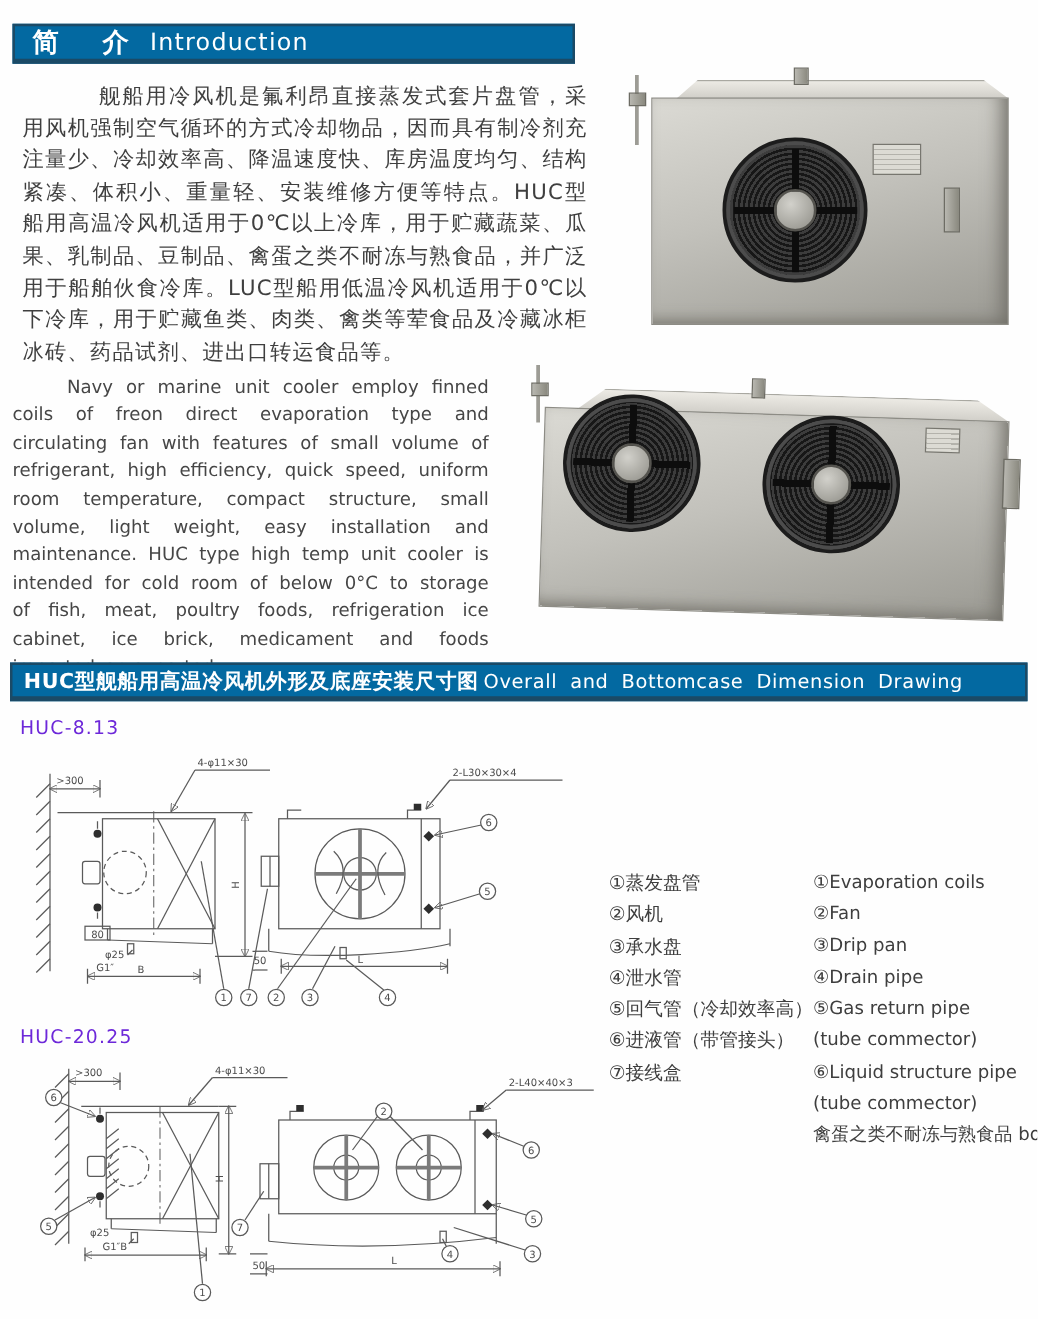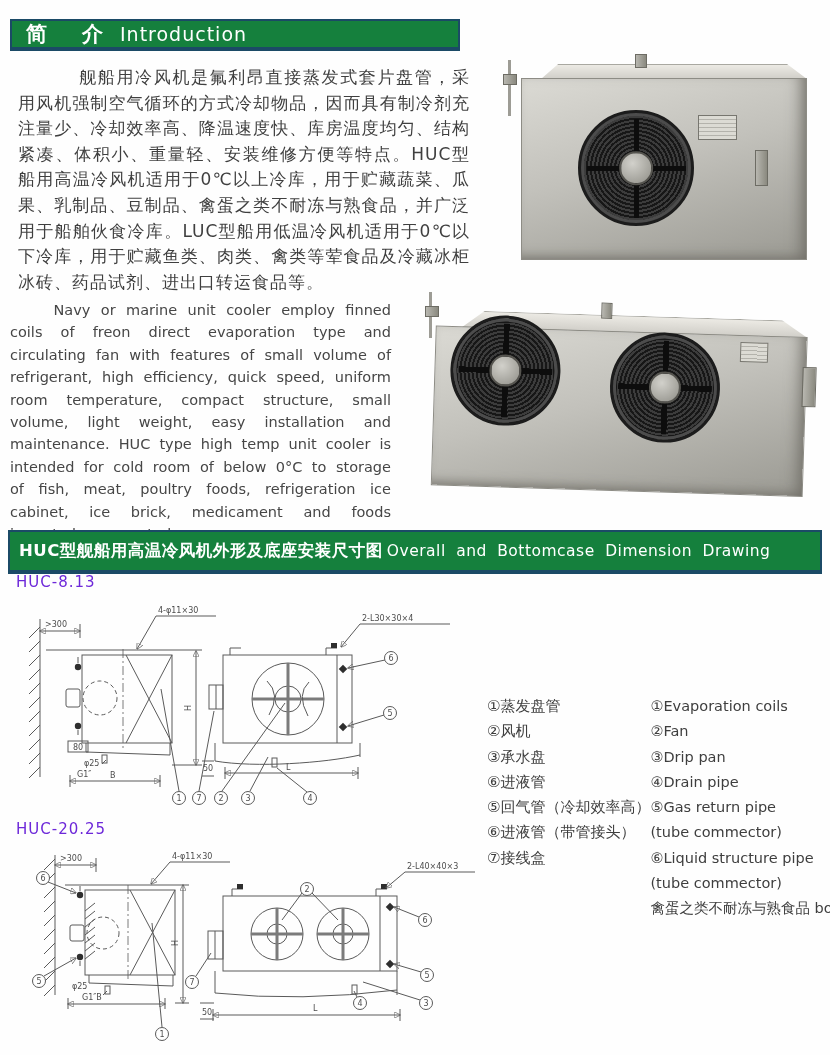--- a/index.html
+++ b/index.html
@@ -1,25 +1,25 @@
 <!DOCTYPE html>
 <html><head>
 <meta charset="utf-8">
 <style>
   html,body{margin:0;padding:0;background:#ffffff;}
   .page{position:relative;width:830px;height:1055px;background:#fefefe;overflow:hidden;
         font-family:"DejaVu Sans",sans-serif;color:#3a3a3a;}
 
   
-  .banner{position:absolute;background:#15803d;border:2px solid #1b4a66;border-bottom-width:4px;
+  .banner{position:absolute;background:#0369a1;border:2px solid #1b4a66;border-bottom-width:4px;
           box-sizing:border-box;display:flex;align-items:center;color:#fff;}
   .banner1{left:10px;top:19px;width:450px;height:32px;padding-left:14px;}
   .banner1 .cn{font-size:21px;font-weight:bold;letter-spacing:7px;}
   .banner1 .en{font-size:19px;margin-left:10px;letter-spacing:1px;}
-  .banner2{left:8px;top:530px;width:814px;height:44px;padding-left:9px;}
+  .banner2{left:8px;top:530px;width:814px;height:31px;padding-left:9px;}
   .banner2 .cn{font-size:16.5px;font-weight:bold;letter-spacing:0.5px;white-space:nowrap;}
   .banner2 .en{font-size:15.5px;margin-left:4px;word-spacing:5px;letter-spacing:0.5px;white-space:nowrap;}
 
   
   .cn-para{position:absolute;left:10px;top:57px;width:452px;margin:8px;text-align:justify;
            font-size:17px;line-height:25.6px;letter-spacing:1px;text-indent:3.6em;color:#3f3f3f;}
   .en-para{position:absolute;left:10px;top:299px;width:381px;margin:0;text-align:justify;
            font-size:14.5px;line-height:22.4px;word-spacing:3px;text-indent:3em;color:#464646;}
 
   
@@ -426,21 +426,21 @@
       <circle cx="416" cy="160" r="6.5"></circle>
         <text x="416" y="163">3</text>
     </g>
   </svg>
 
   <div class="legend">
     <div class="col cn-col">
       <div class="li">①蒸发盘管</div>
       <div class="li">②风机</div>
       <div class="li">③承水盘</div>
-      <div class="li">⑥进液管</div>
+      <div class="li">④泄水管</div>
       <div class="li">⑤回气管（冷却效率高）</div>
       <div class="li">⑥进液管（带管接头）</div>
       <div class="li">⑦接线盒</div>
     </div>
     <div class="col en-col">
       <div class="li">①Evaporation coils</div>
       <div class="li">②Fan</div>
       <div class="li">③Drip pan</div>
       <div class="li">④Drain pipe</div>
       <div class="li">⑤Gas return pipe</div>

